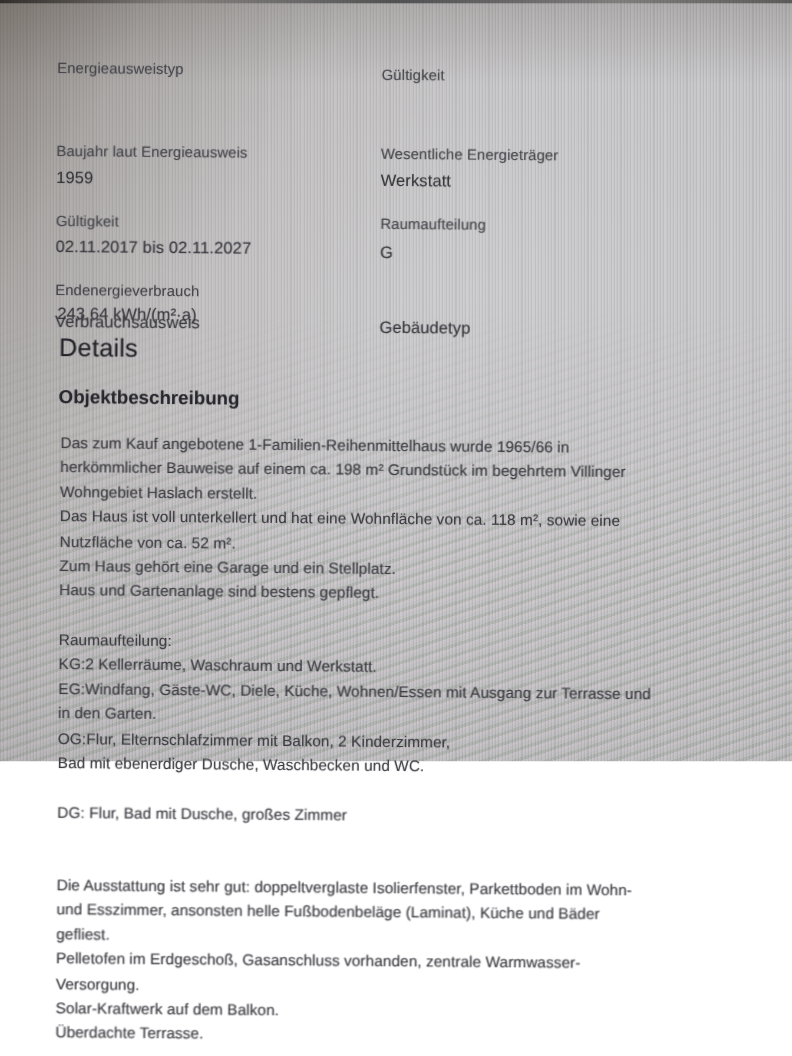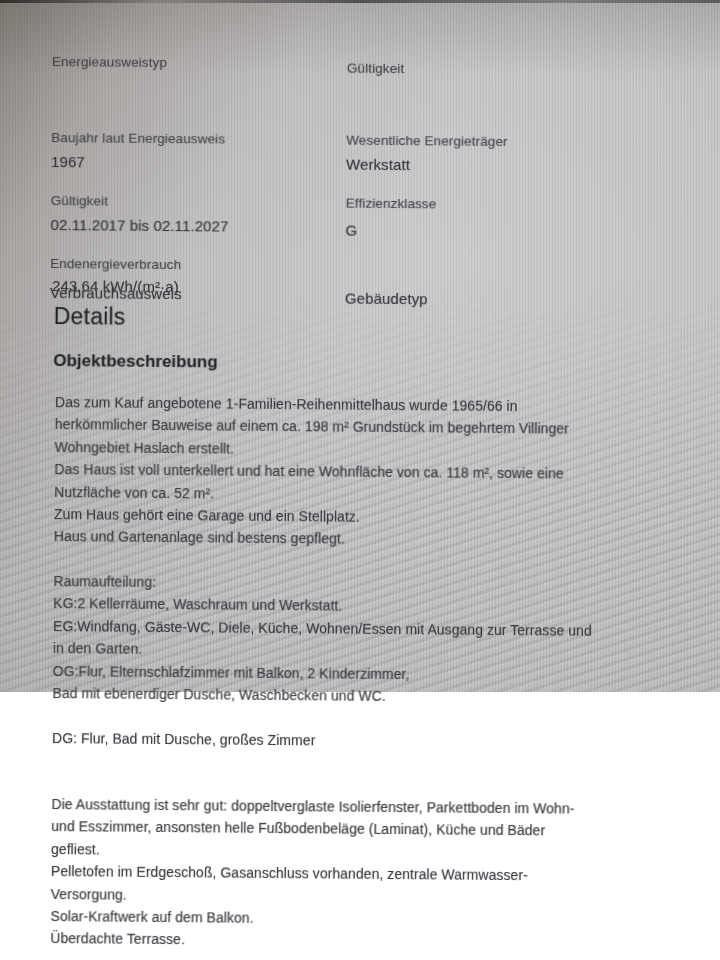--- a/index.html
+++ b/index.html
@@ -83,27 +83,27 @@
 
 <div class="photo">
   <div class="top-edge"></div>
 
   <div class="tilt">
 
     <div class="txt lbl" style="left:52px; top:54px">Energieausweistyp</div>
     <div class="txt lbl" style="left:347px; top:58px">Gültigkeit</div>
 
     <div class="txt lbl" style="left:52px; top:130px">Baujahr laut Energieausweis</div>
-    <div class="txt val" style="left:52px; top:153px">1967</div>
+    <div class="txt val" style="left:52px; top:153px">1959</div>
     <div class="txt lbl" style="left:347px; top:130px">Wesentliche Energieträger</div>
     <div class="txt val" style="left:347px; top:153px">Werkstatt</div>
 
     <div class="txt lbl" style="left:52px; top:193px">Gültigkeit</div>
     <div class="txt val" style="left:52px; top:216px">02.11.2017 bis 02.11.2027</div>
-    <div class="txt lbl" style="left:347px; top:193px">Effizienzklasse</div>
+    <div class="txt lbl" style="left:347px; top:193px">Raumaufteilung</div>
     <div class="txt val" style="left:347px; top:219px">G</div>
 
     <div class="txt lbl" style="left:52px; top:256px">Endenergieverbrauch</div>
 
     <div class="txt val" style="left:54px; top:277px">243,64 kWh/(m²·a)</div>
     <div class="txt val" style="left:52px; top:284px">Verbrauchsausweis</div>
     <div class="txt val" style="left:347px; top:287px">Gebäudetyp</div>
 
     <div class="txt h-details" style="left:56px; top:303px">Details</div>
     <div class="txt h-obj" style="left:56px; top:351px">Objektbeschreibung</div>

